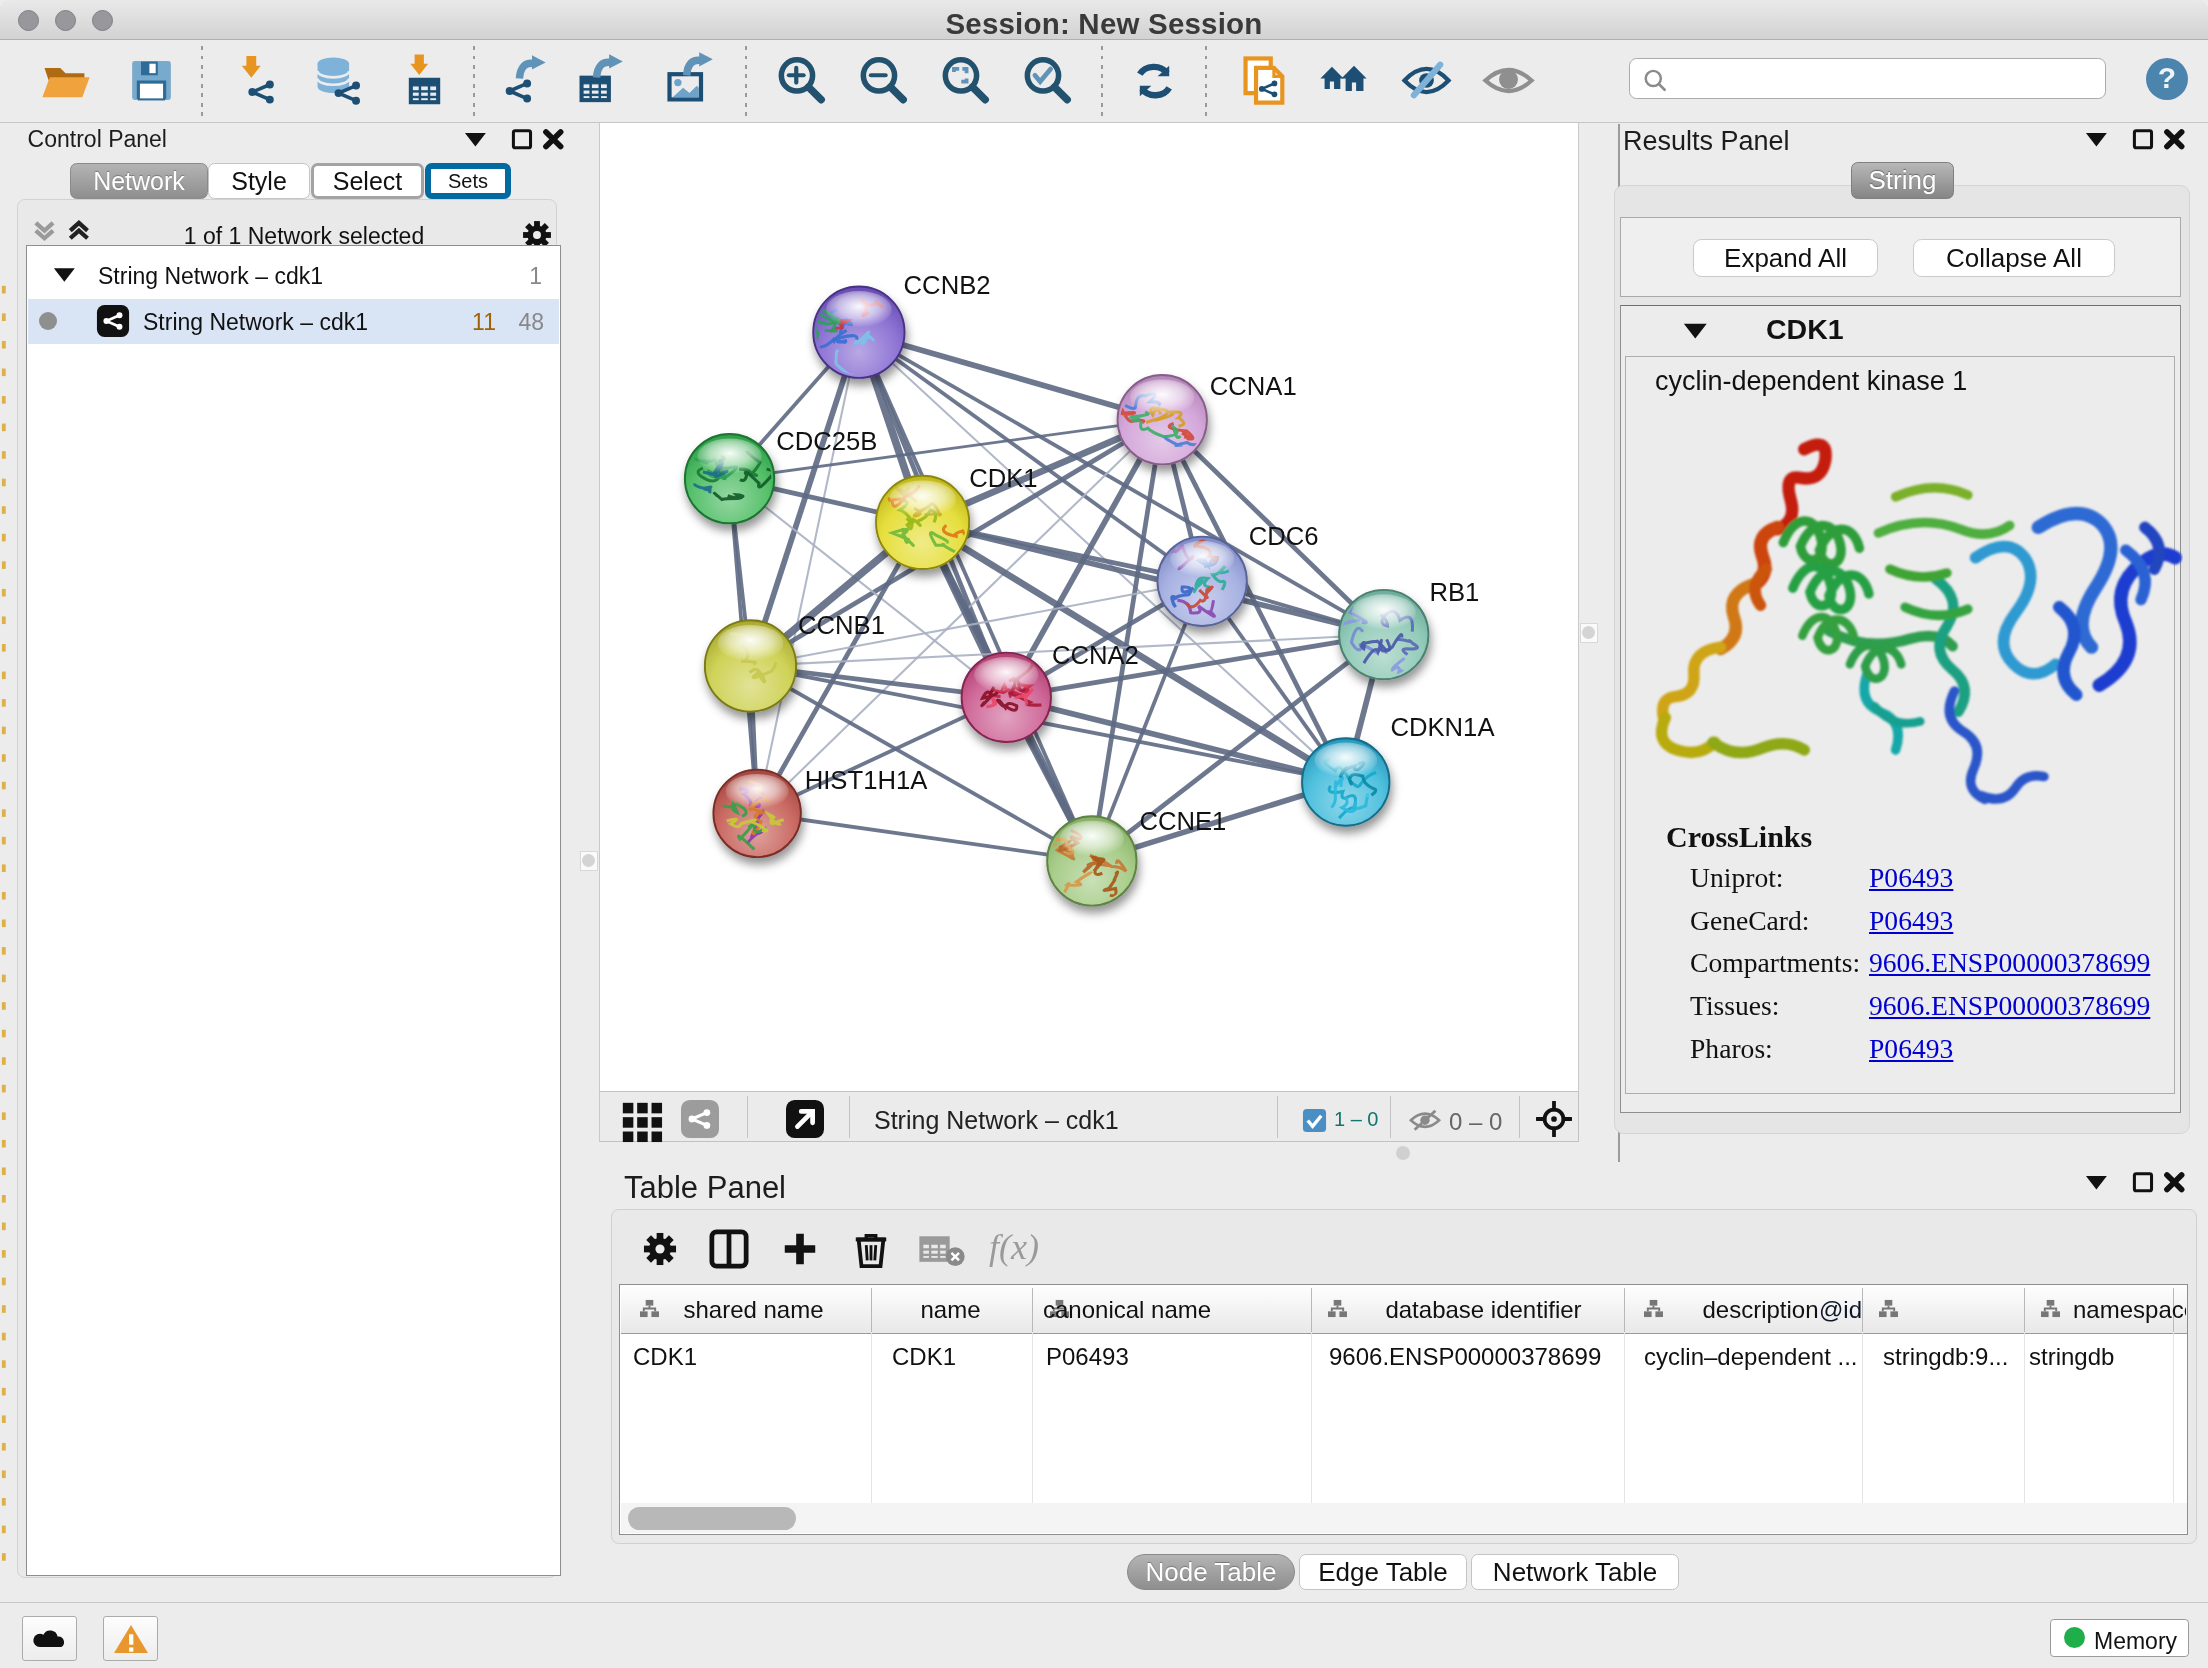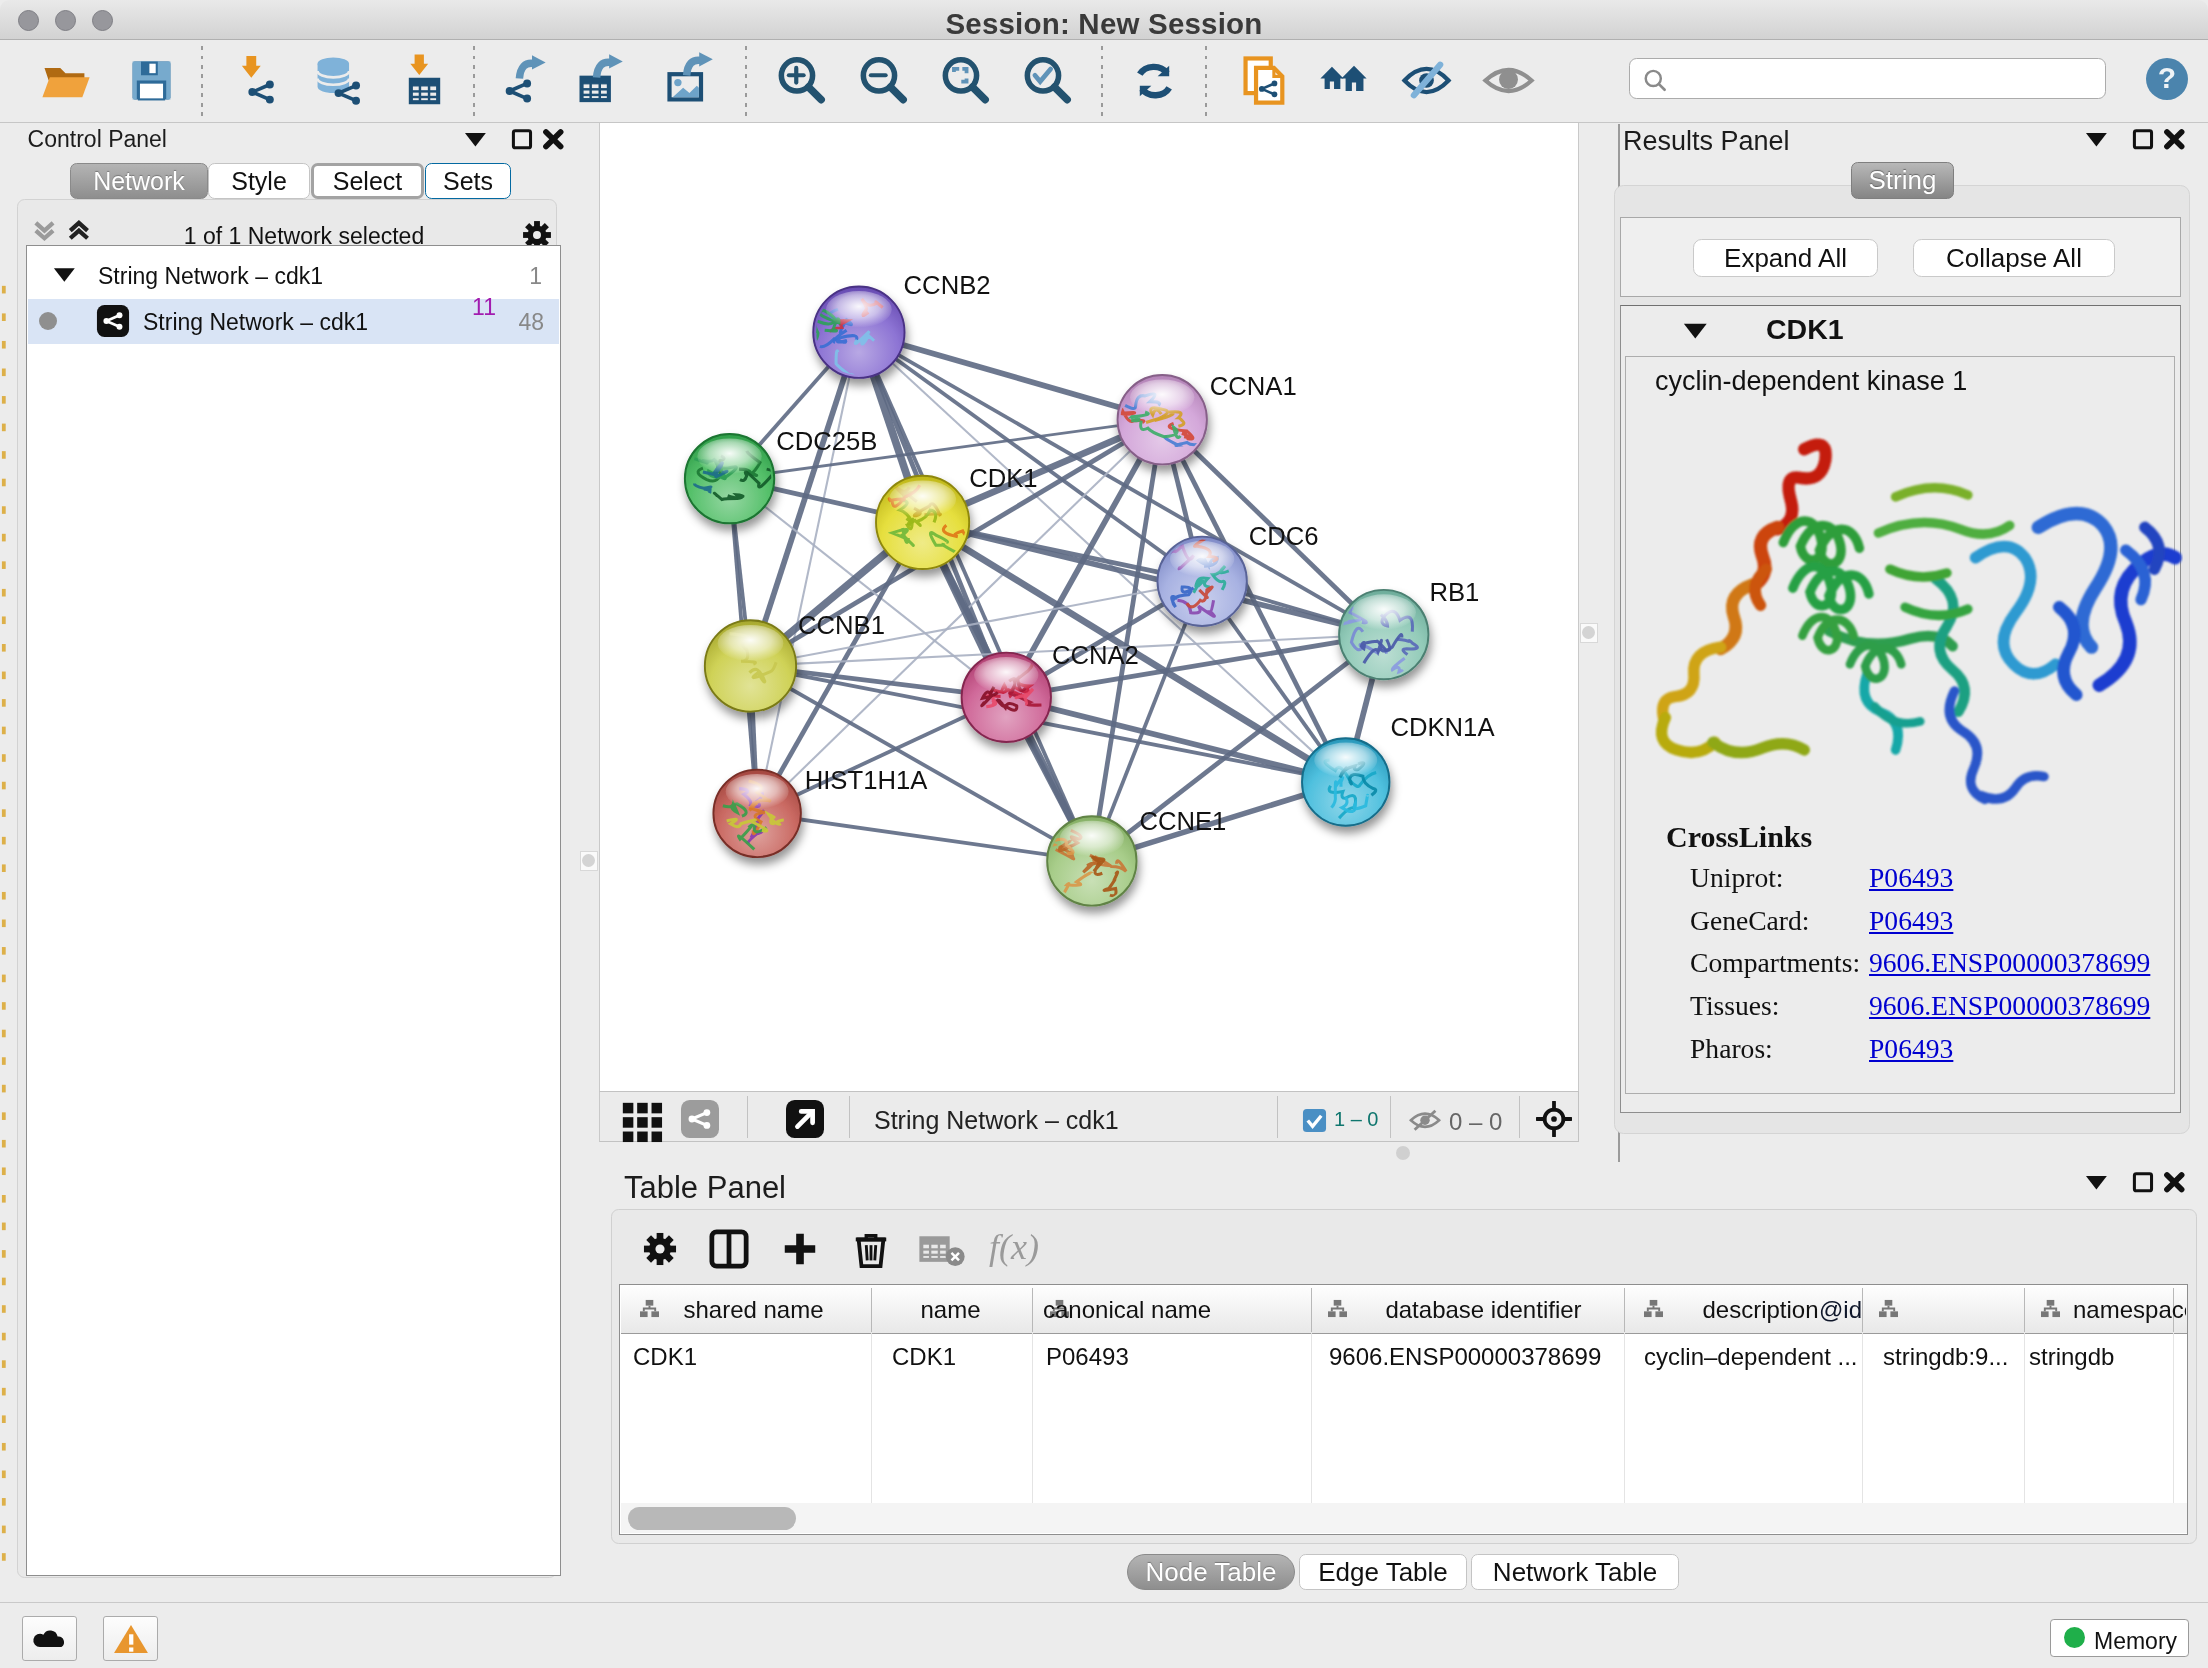--- a/index.html
+++ b/index.html
@@ -219,21 +219,21 @@
     <path d="M1.0 8.4 h22.0 L12 22.7 z" fill="#111"></path>
     <rect x="52" y="5.98" width="18.04" height="18.04" fill="none" stroke="#111" stroke-width="3.2" rx="2"></rect>
     <g stroke="#111" stroke-width="6" stroke-linecap="round">
       <line x1="86.3" y1="7.300000000000001" x2="101.7" y2="22.7"></line>
       <line x1="86.3" y1="22.7" x2="101.7" y2="7.300000000000001"></line>
     </g>
   </svg>
 <div class="abs" style="left:70px;top:163px;width:138px;height:36px;background:linear-gradient(180deg,#b4b4b4,#8e8e8e);color:#fff;border:1px solid #8a8a8a;text-shadow:0 -1px 1px #777;border-radius:6.7px;font-size:25px;display:flex;align-items:center;justify-content:center">Network</div>
 <div class="abs" style="left:208px;top:163px;width:102px;height:36px;background:#fff;color:#111;border:1px solid #c4c4c4;border-radius:6.7px;font-size:25px;display:flex;align-items:center;justify-content:center">Style</div>
 <div class="abs" style="left:311px;top:163px;width:113px;height:36px;background:#fff;color:#111;border:3px solid #a3a3a3;border-radius:6.7px;font-size:25px;display:flex;align-items:center;justify-content:center">Select</div>
-<div class="abs" style="left:425px;top:163px;width:86px;height:36px;background:#fff;color:#111;border:1px solid #0369a1;border-radius:6.7px;font-size:25px;display:flex;align-items:center;justify-content:center">Sets</div>
+<div class="abs" style="left:425px;top:163px;width:86px;height:36px;background:#fff;color:#111;border:6px solid #0369a1;border-radius:6.7px;font-size:20px;display:flex;align-items:center;justify-content:center">Sets</div>
 <div class="abs" style="left:17px;top:199px;width:540px;height:1379px;background:#e9e9e9;border:1px solid #d2d2d2;border-radius:7.6px"></div>
 <svg style="position:absolute;left:32px;top:219px;" width="67" height="27" viewBox="0 0 70 28">
     <g fill="none" stroke="#9a9a9a" stroke-width="4.5">
       <path d="M4 4 l9 8 9-8"></path>
       <path d="M4 12 l9 8 9-8"></path>
     </g>
     <g fill="none" stroke="#222" stroke-width="4.5">
       <path d="M40 12 l9-8 9 8"></path>
       <path d="M40 20 l9-8 9 8"></path>
     </g>
@@ -263,21 +263,21 @@
     <rect x="1" y="1" width="34" height="34" rx="8" fill="#111"></rect>
     <g stroke="#fff" stroke-width="2.85" fill="#fff">
       <line x1="11.0" y1="18" x2="24.875" y2="12.0"></line>
       <line x1="11.0" y1="18" x2="24.875" y2="24.0"></line>
       <circle cx="11.0" cy="18" r="3.15" stroke="none"></circle>
       <circle cx="24.875" cy="12.0" r="3.15" stroke="none"></circle>
       <circle cx="24.875" cy="24.0" r="3.15" stroke="none"></circle>
     </g>
   </svg>
 <div class="abs" style="left:143px;top:309px;font-size:23px;color:#111">String Network – cdk1</div>
-<div class="abs" style="left:433px;top:294px;width:63px;text-align:right;font-size:23px;color:#a21caf">11</div>
+<div class="abs" style="left:433px;top:309px;width:63px;text-align:right;font-size:23px;color:#a16207">11</div>
 <div class="abs" style="left:485px;top:309px;width:59px;text-align:right;font-size:23px;color:#888">48</div>
 <div class="abs" style="left:580px;top:851px;width:18px;height:20px;background:#fafafa;border:1px solid #d8d8d8"></div>
 <div class="abs" style="left:582px;top:854px;width:13.3px;height:13.3px;border-radius:50%;background:#d4d4d4"></div>
 <div class="abs" style="left:1580px;top:623px;width:18px;height:20px;background:#fafafa;border:1px solid #d8d8d8"></div>
 <div class="abs" style="left:1582px;top:626px;width:13.3px;height:13.3px;border-radius:50%;background:#d4d4d4"></div>
 <div class="abs" style="left:1618px;top:124px;width:1.9px;height:1039px;background:#9b9b9b"></div>
 <div class="abs" style="left:1396px;top:1146px;width:14.3px;height:14.3px;border-radius:50%;background:#d0d0d0"></div>
 <div class="abs" style="left:599px;top:123px;width:980px;height:968px;background:#fff;border-left:1px solid #c9c9c9;border-right:1px solid #c9c9c9"></div>
 <svg style="position:absolute;left:599px;top:123px;" width="980" height="968" viewBox="0 0 1030 1018">
     <defs>

